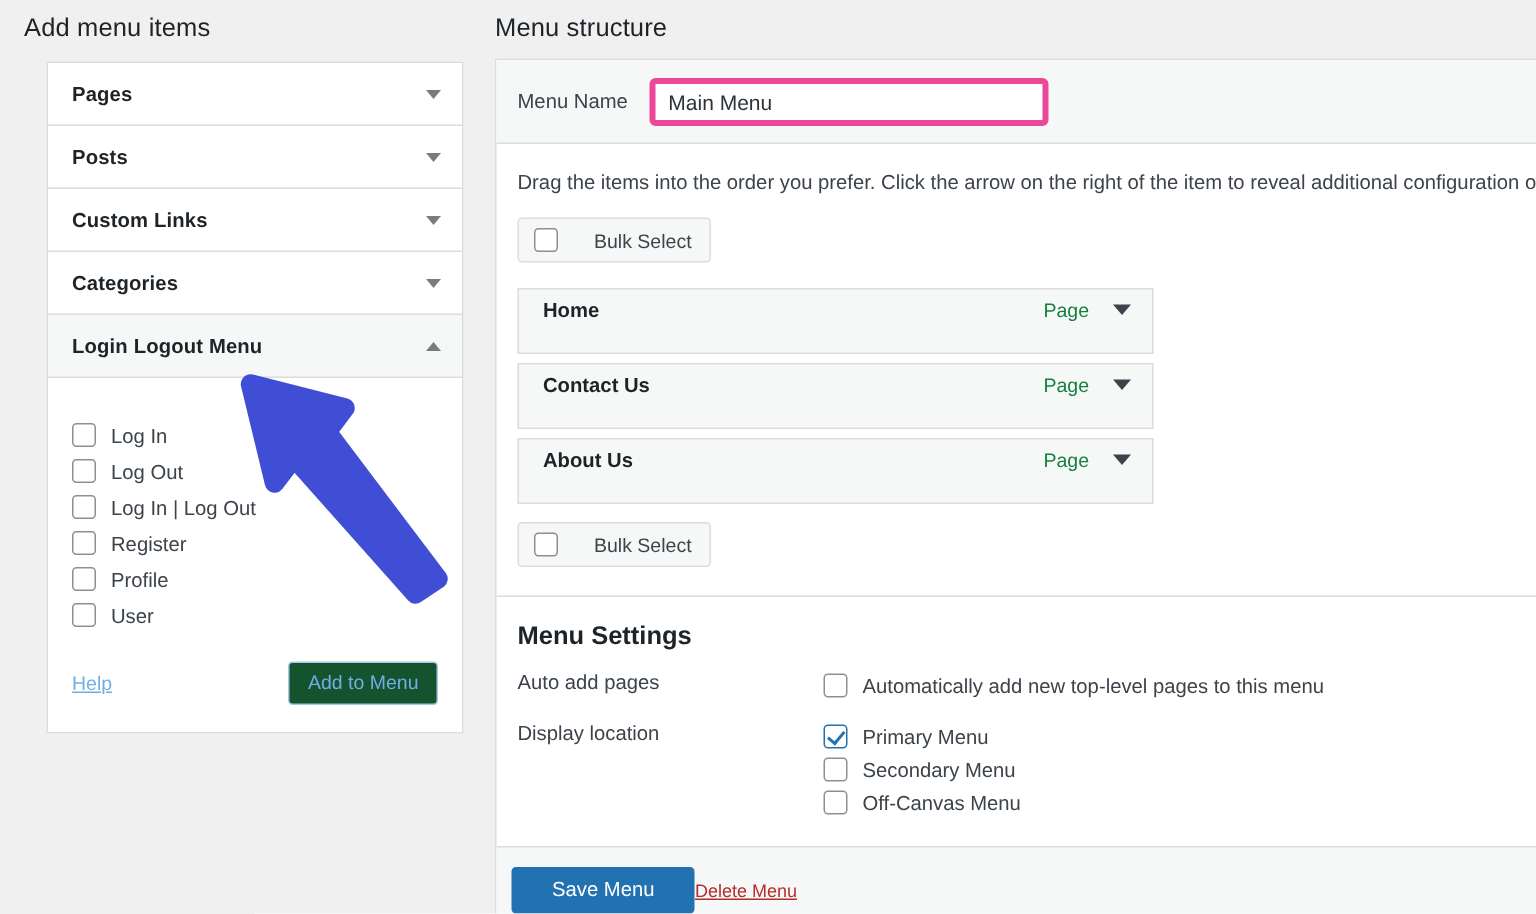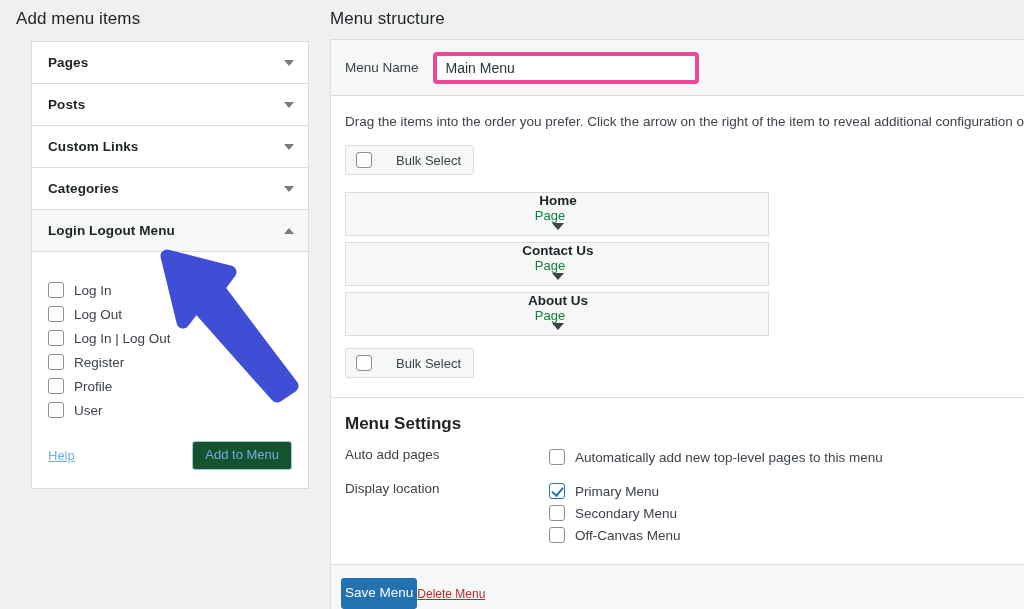--- a/index.html
+++ b/index.html
@@ -182,21 +182,20 @@
   .menu-items { margin: 17px 0 0 0; }
   .menu-item {
     width: 424px;
     height: 44px;
     background: #f6f7f7;
     border: 1px solid #dcdcde;
     display: flex; align-items: center;
     padding: 0 14px 16px 16px;
     margin-bottom: 6px;
     cursor: move;
-    flex-direction: column;
   }
   .mi-title {
     flex: 1 1 auto;
     font-size: 13.5px;
     font-weight: 700;
     color: #1d2327;
   }
   .mi-type {
     font-size: 13px;
     color: #15803d;
@@ -238,21 +237,21 @@
     padding: 13px 14px 14px 10px;
     display: flex; align-items: center;
     margin: 0 -14px;
   }
   .btn-primary {
     background: #2271b1;
     border: 1px solid #2271b1;
     color: #fff;
     font-size: 13.5px;
     border-radius: 3px;
-    padding: 7px 3px 8px;
+    padding: 7px 26px 8px;
     cursor: pointer;
     font-family: "Liberation Sans", sans-serif;
     line-height: 14px;
   }
   .delete-link {
     margin-left: 0;
     font-size: 12px;
     color: #b32d2e;
     text-decoration: underline;
     cursor: pointer;

